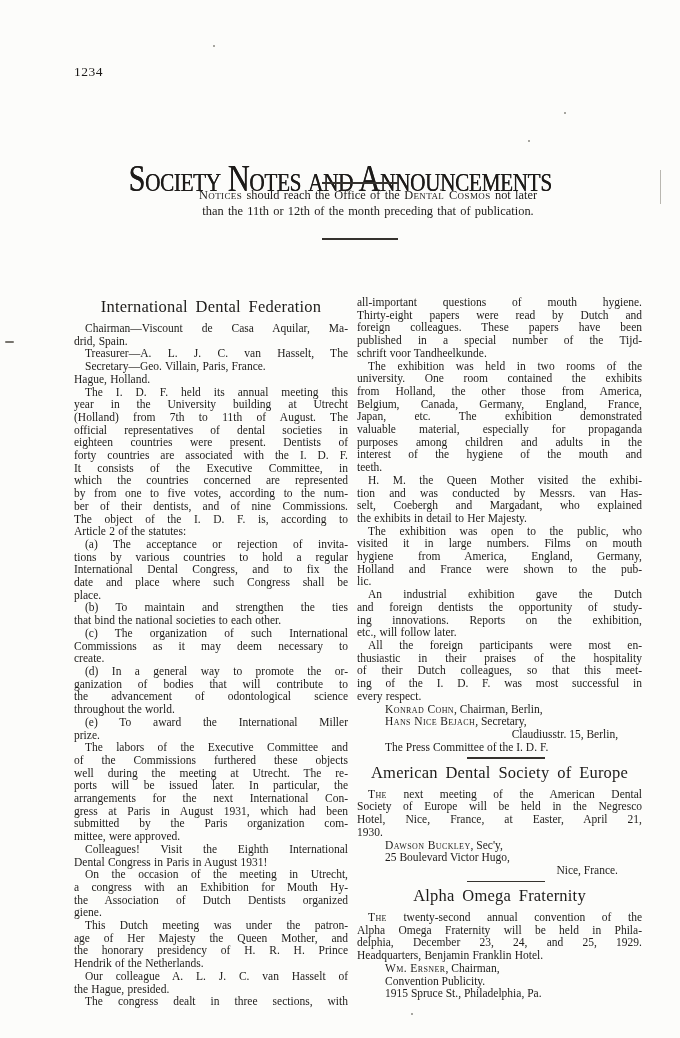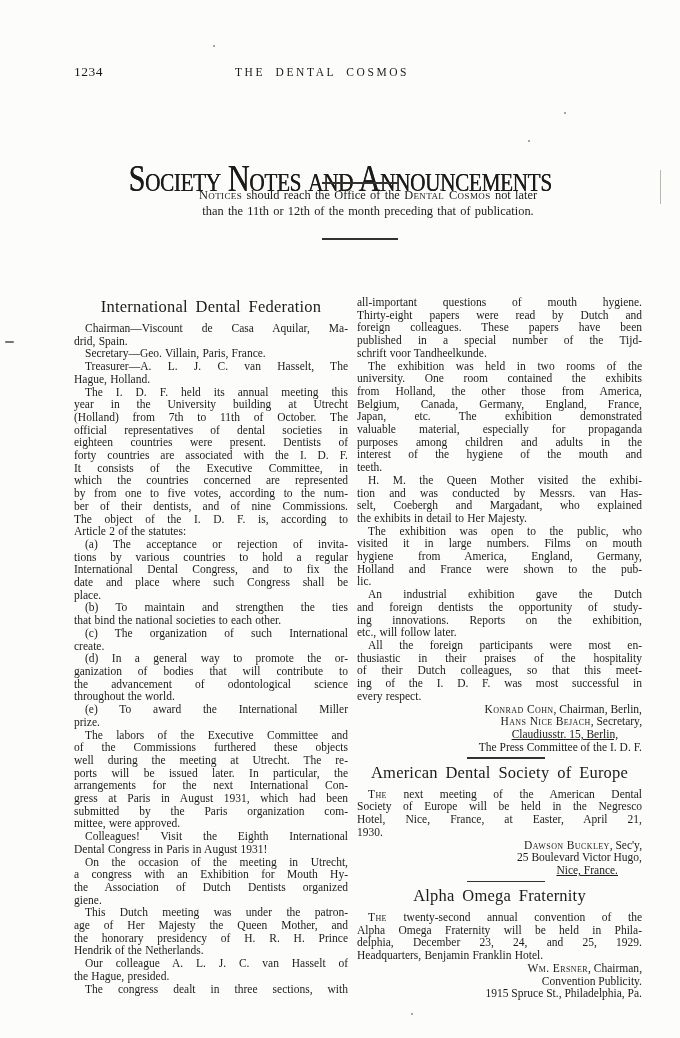--- a/index.html
+++ b/index.html
@@ -41,85 +41,85 @@
   .col-heading{font-size:16.5px;line-height:19px;margin:1px 0 6px;text-align:center;
     word-spacing:3.5px;letter-spacing:.2px;}
   .line{font-size:11.5px;line-height:12.7px;text-align:justify;text-align-last:justify;
     word-spacing:.4px;}
   .line.end{text-align-last:left;}
   .line.fl{padding-left:11px;}
   .it{}
   .sc{font-variant:small-caps;letter-spacing:.4px;}
 
   .sig{padding-left:28px;}
-  .sig-line{font-size:11.5px;line-height:12.7px;text-align:right;}
-  .sig-line.r{text-align:right;padding-right:24px;text-decoration:underline;}
+  .sig-line{font-size:11.5px;line-height:12.7px;text-align:left;}
+  .sig-line.r{text-align:right;padding-right:24px;}
 
   .short-rule{width:78px;height:1.4px;background:#35322e;margin:4px auto 4px;}
   .col-right .short-rule{margin-left:110px;}
 
   
   .speck{position:absolute;background:#8a8881;border-radius:50%;}
   .sp1{left:213px;top:45px;width:2px;height:2px;}
   .sp2{left:528px;top:140px;width:2px;height:2px;}
   .sp3{left:564px;top:112px;width:2px;height:2px;}
   .sp4{left:411px;top:1013px;width:2px;height:2px;}
   .sp5{left:440px;top:189px;width:2px;height:2px;}
   .dash1{position:absolute;left:5px;top:341px;width:9px;height:2px;background:#77746e;border-radius:1px;}
   .vmark{position:absolute;left:660px;top:170px;width:1px;height:34px;background:#b9b7b0;}
 </style>
 </head>
 <body>
 
 <div class="page">
 
   <div class="page-number">1234</div>
-  <div class="running-head">THE DENTAL COSMOS</div>
 
   <div class="main-title">
     <span class="inner">Society Notes and Announcements</span>
   </div>
 
   <div class="rule rule-1"></div>
 
   <div class="notice" id="notice">
       <div><span class="sc">Notices</span><span> should reach the Office of the </span><span class="sc">Dental Cosmos</span><span> </span><span class="it">not later</span></div>
       <div><span>than the 11th or 12th of the month preceding that of publication.</span></div>
     </div>
 
   <div class="rule rule-2"></div>
 
   <div class="columns">
     <div class="col col-left" id="col-left">
         <div class="col-heading">International Dental Federation</div>
         <div class="line fl"><span class="it">Chairman</span><span>—Viscount de Casa Aquilar, Ma-</span></div>
         <div class="line end"><span>drid, Spain.</span></div>
+        <div class="line fl"><span class="it">Treasurer</span><span>—A. L. J. C. van Hasselt, The</span></div>
         <div class="line fl end"><span class="it">Secretary</span><span>—Geo. Villain, Paris, France.</span></div>
-        <div class="line fl"><span class="it">Treasurer</span><span>—A. L. J. C. van Hasselt, The</span></div>
         <div class="line end"><span>Hague, Holland.</span></div>
         <div class="line fl"><span>The I. D. F. held its annual meeting this</span></div>
         <div class="line"><span>year in the University building at Utrecht</span></div>
-        <div class="line"><span>(Holland) from 7th to 11th of October. The</span></div>
+        <div class="line"><span>(Holland) from 7th to 11th of August. The</span></div>
         <div class="line"><span>official representatives of dental societies in</span></div>
         <div class="line"><span>eighteen countries were present. Dentists of</span></div>
         <div class="line"><span>forty countries are associated with the I. D. F.</span></div>
         <div class="line"><span>It consists of the Executive Committee, in</span></div>
         <div class="line"><span>which the countries concerned are represented</span></div>
         <div class="line"><span>by from one to five votes, according to the num-</span></div>
         <div class="line"><span>ber of their dentists, and of nine Commissions.</span></div>
         <div class="line"><span>The object of the I. D. F. is, according to</span></div>
         <div class="line end"><span>Article 2 of the statutes:</span></div>
         <div class="line fl"><span>(a) The acceptance or rejection of invita-</span></div>
         <div class="line"><span>tions by various countries to hold a regular</span></div>
         <div class="line"><span>International Dental Congress, and to fix the</span></div>
         <div class="line"><span>date and place where such Congress shall be</span></div>
         <div class="line end"><span>place.</span></div>
         <div class="line fl"><span>(b) To maintain and strengthen the ties</span></div>
         <div class="line end"><span>that bind the national societies to each other.</span></div>
         <div class="line fl"><span>(c) The organization of such International</span></div>
+        <div class="line"><span>Commissions as it may deem necessary to</span></div>
         <div class="line end"><span>create.</span></div>
         <div class="line fl"><span>(d) In a general way to promote the or-</span></div>
         <div class="line"><span>ganization of bodies that will contribute to</span></div>
         <div class="line"><span>the advancement of odontological science</span></div>
         <div class="line end"><span>throughout the world.</span></div>
         <div class="line fl"><span>(e) To award the International Miller</span></div>
         <div class="line end"><span>prize.</span></div>
         <div class="line fl"><span>The labors of the Executive Committee and</span></div>
         <div class="line"><span>of the Commissions furthered these objects</span></div>
         <div class="line"><span>well during the meeting at Utrecht. The re-</span></div>

